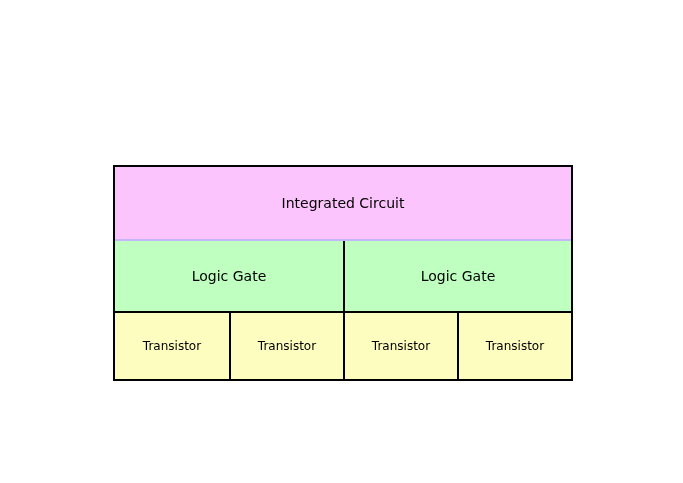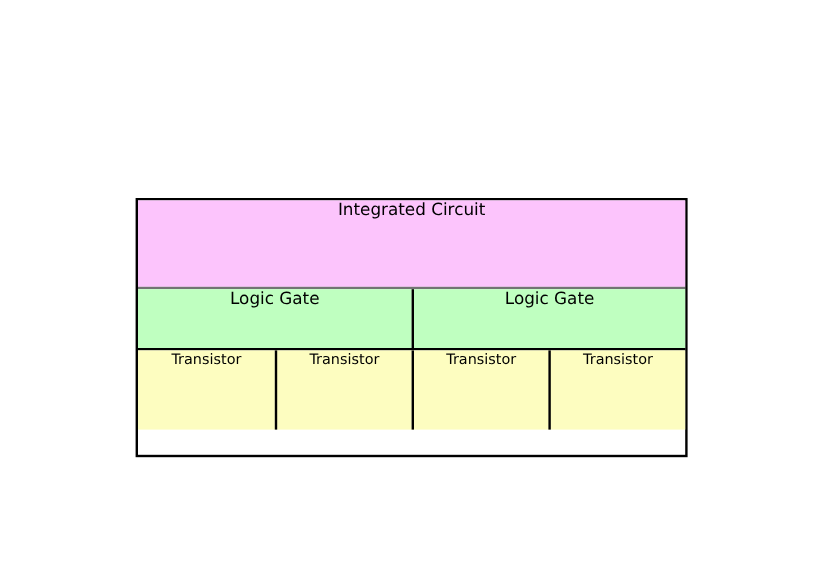--- a/index.html
+++ b/index.html
@@ -54,27 +54,27 @@
   }
 
   .tier {
     display: flex;
     flex-direction: row;
     width: 100%;
     box-sizing: border-box;
   }
 
   #tier-ic    { height: 72px; }
-  #tier-gate  { height: 51px; border-top: 2px solid #737373; }
+  #tier-gate  { height: 72px; border-top: 2px solid #c4b5fd; }
   #tier-trans { height: 68px; border-top: 2px solid #000000; }
 
   .cell {
     box-sizing: border-box;
     display: flex;
-    align-items: flex-start;
+    align-items: center;
     justify-content: center;
     color: #000000;
     text-align: center;
     overflow: hidden;
     white-space: nowrap;
   }
 
   .cell + .cell {
     border-left: 2px solid #000000;
   }

